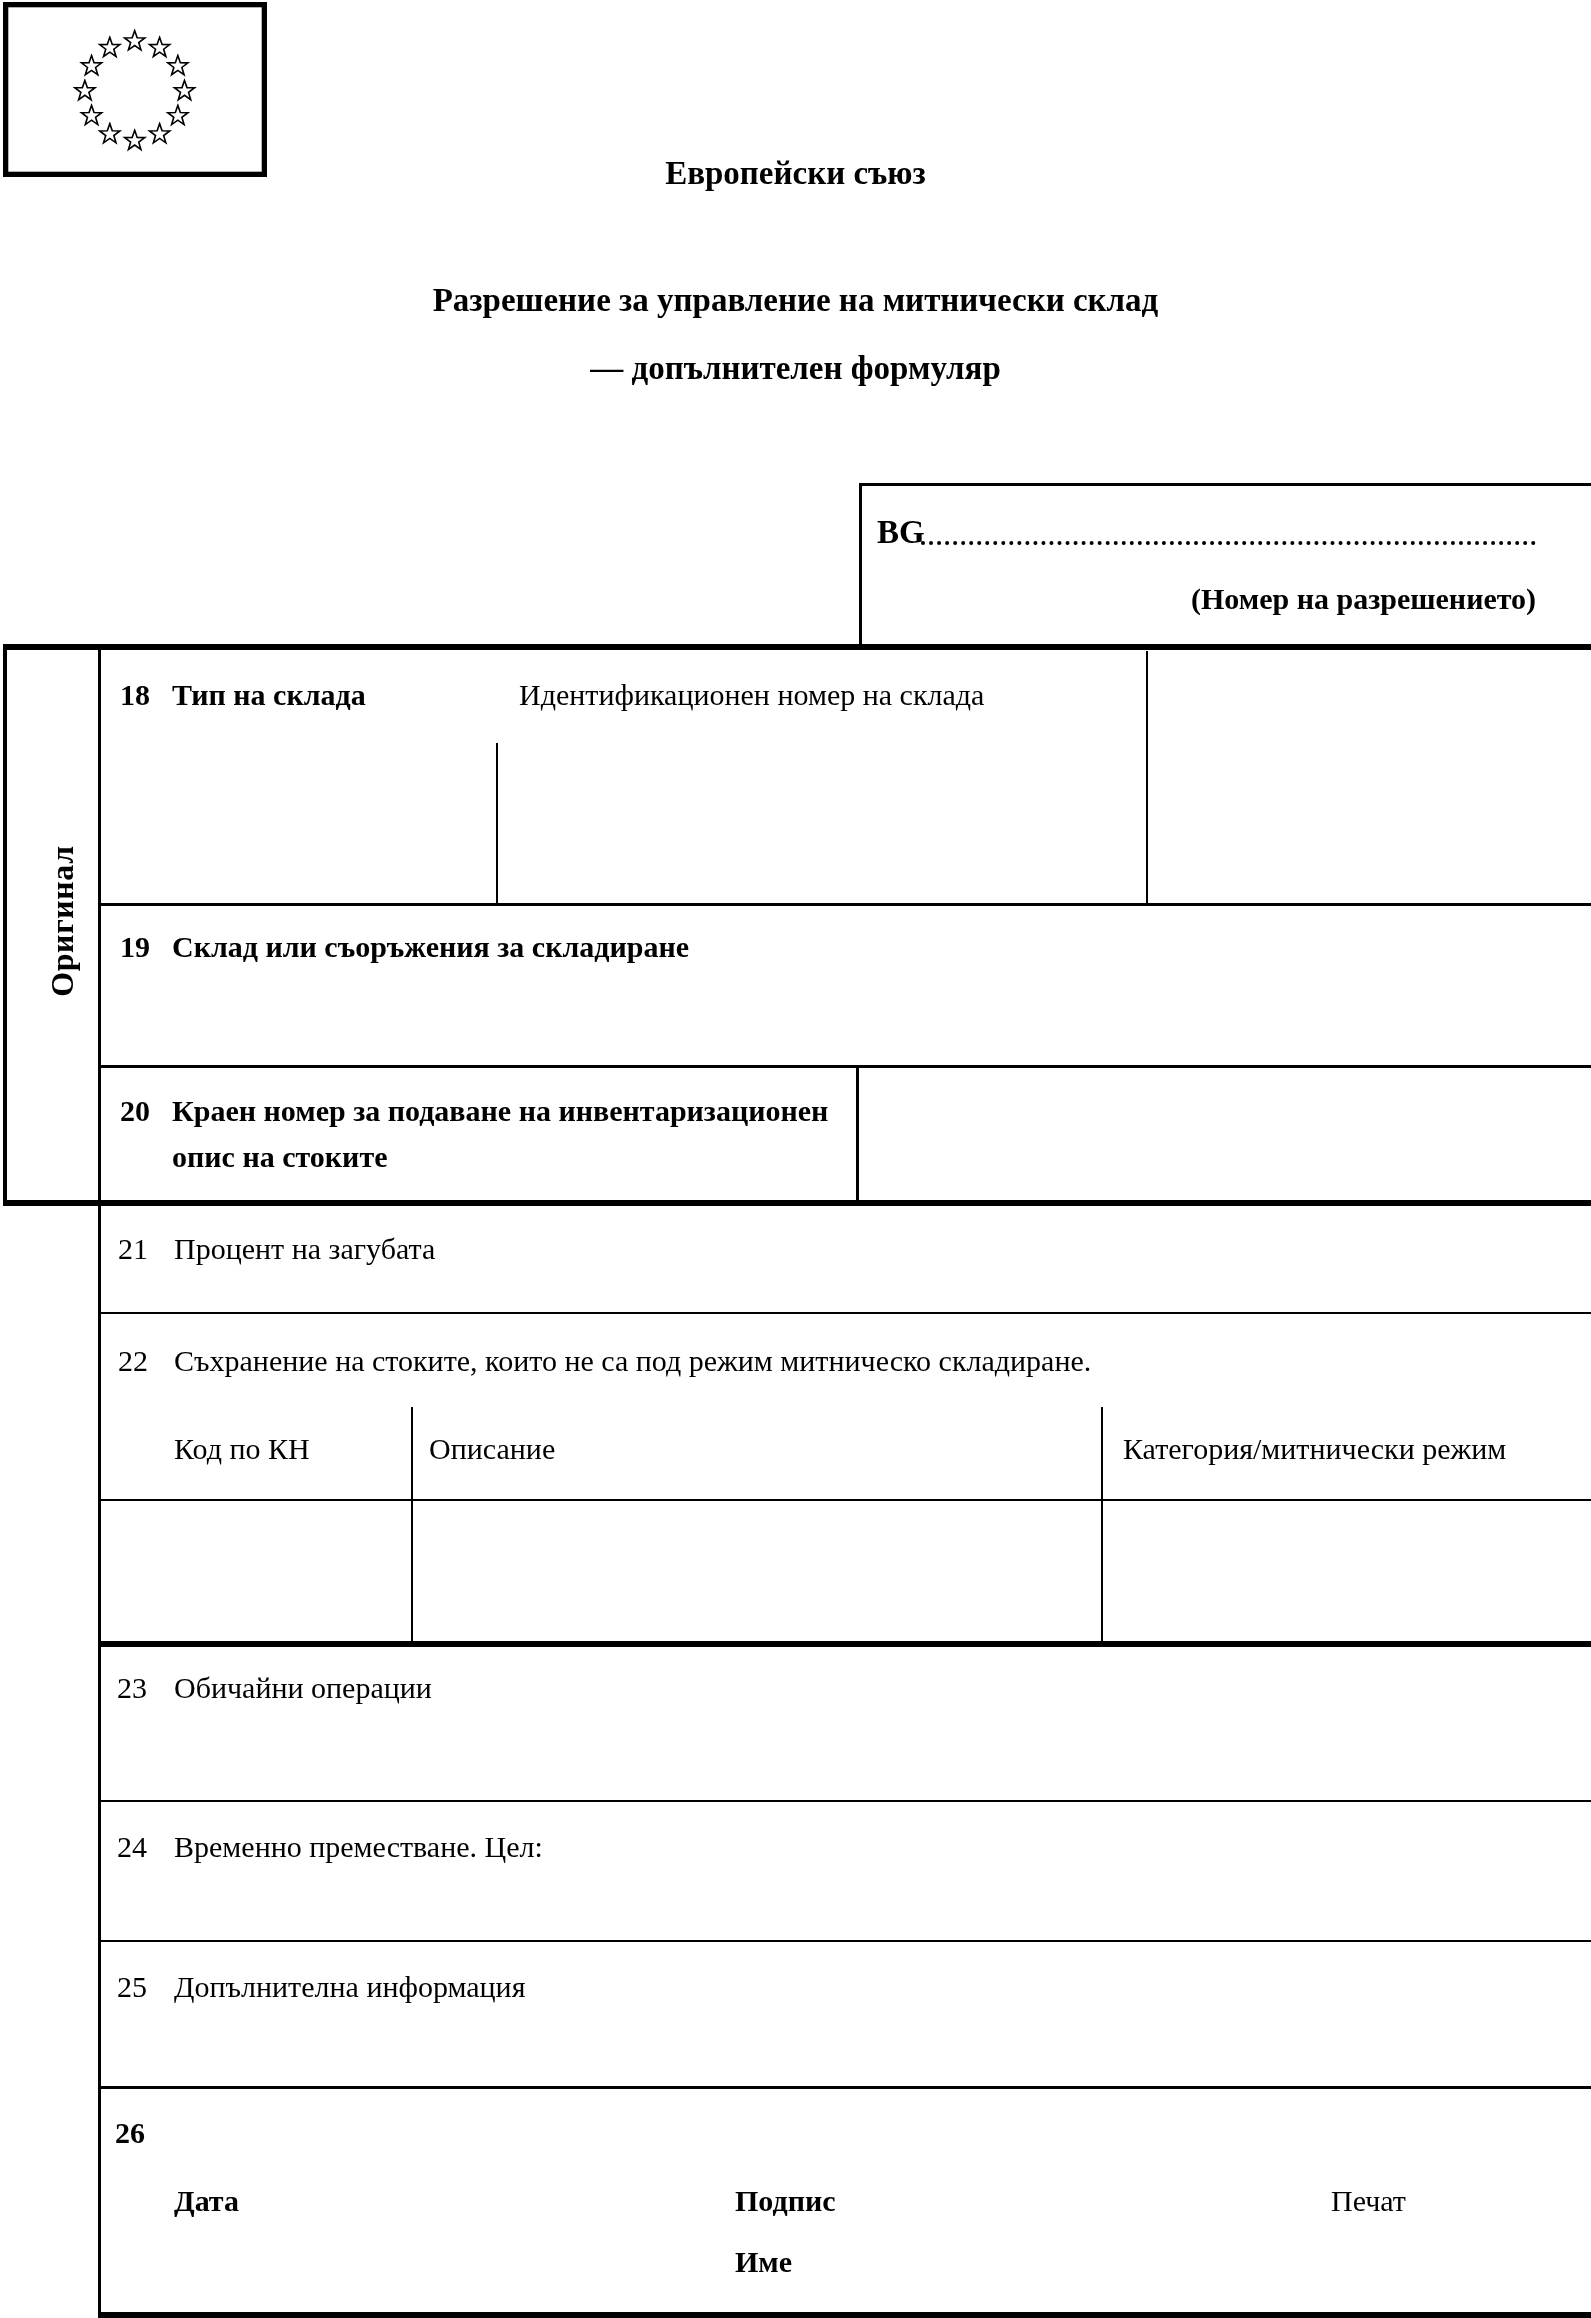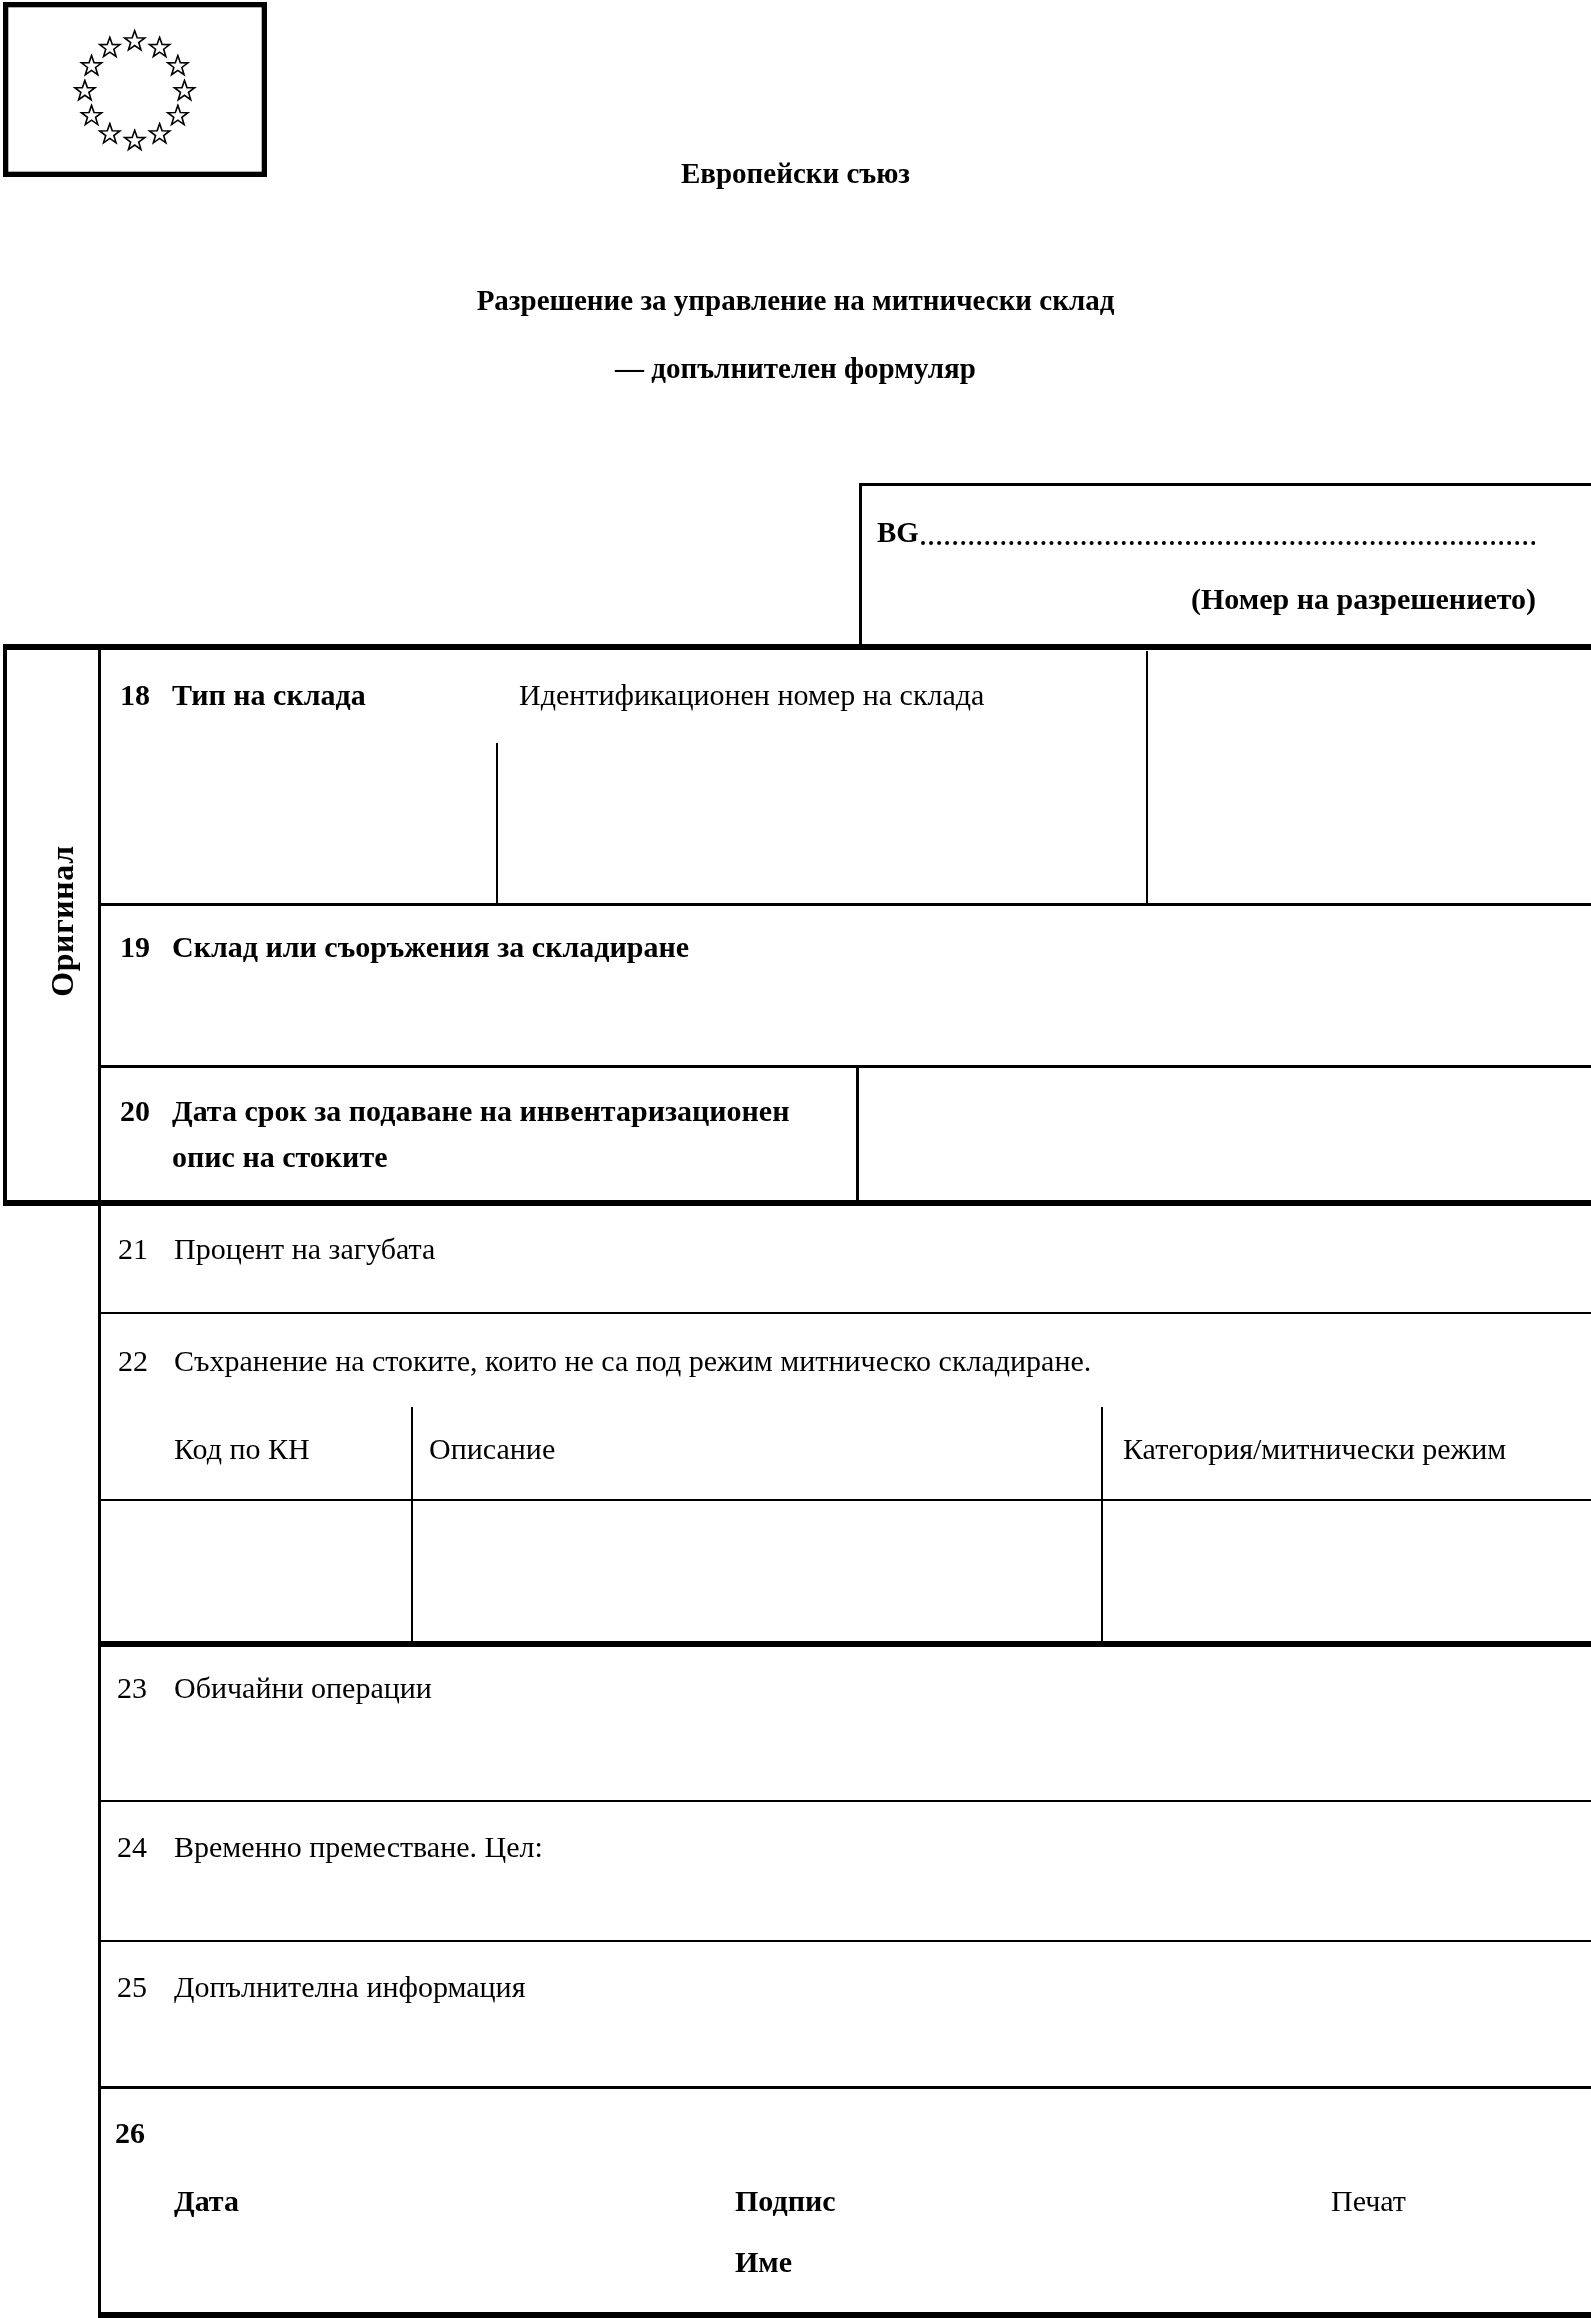--- a/index.html
+++ b/index.html
@@ -6,21 +6,21 @@
   .page{
     position:relative;
     width:1591px;height:2319px;
     background:#ffffff;
     font-family:"Liberation Serif","DejaVu Serif",serif;
     color:#000;
     overflow:hidden;
   }
   .abs{position:absolute;white-space:nowrap;}
   .t48{font-size:30px;line-height:32px;}
-  .t46{font-size:29px;line-height:31px;}
+  .t46{font-size:33px;line-height:31px;}
   .t44{font-size:30px;line-height:30px;}
   .t36{font-size:22.4px;line-height:25px;}
   .b{font-weight:bold;}
   .center{left:0;width:1591px;text-align:center;}
   .hline,.vline{position:absolute;background:#000;}
   .original{
     position:absolute;left:62px;top:921px;
     transform:translate(-50%,-50%) rotate(-90deg);
     font-size:32px;font-weight:bold;white-space:nowrap;letter-spacing:0.6px;
   }
@@ -93,21 +93,21 @@
     <div class="abs t48" style="left:519px;top:679px;">Идентификационен номер на склада</div>
   </div>
 
   <div>
     <div class="abs t48 b" style="left:120px;top:931px;">19</div>
     <div class="abs t48 b" style="left:172px;top:931px;">Склад или съоръжения за складиране</div>
   </div>
 
   <div>
     <div class="abs t48 b" style="left:120px;top:1095px;">20</div>
-    <div class="abs t48 b" style="left:172px;top:1095px;">Дата срок за подаване на инвентаризационен</div>
+    <div class="abs t48 b" style="left:172px;top:1095px;">Краен номер за подаване на инвентаризационен</div>
     <div class="abs t48 b" style="left:172px;top:1141px;">опис на стоките</div>
   </div>
 
   <div>
     <div class="abs t48" style="left:118px;top:1233px;">21</div>
     <div class="abs t48" style="left:174px;top:1233px;">Процент на загубата</div>
   </div>
 
   <div>
     <div class="abs t48" style="left:118px;top:1345px;">22</div>

